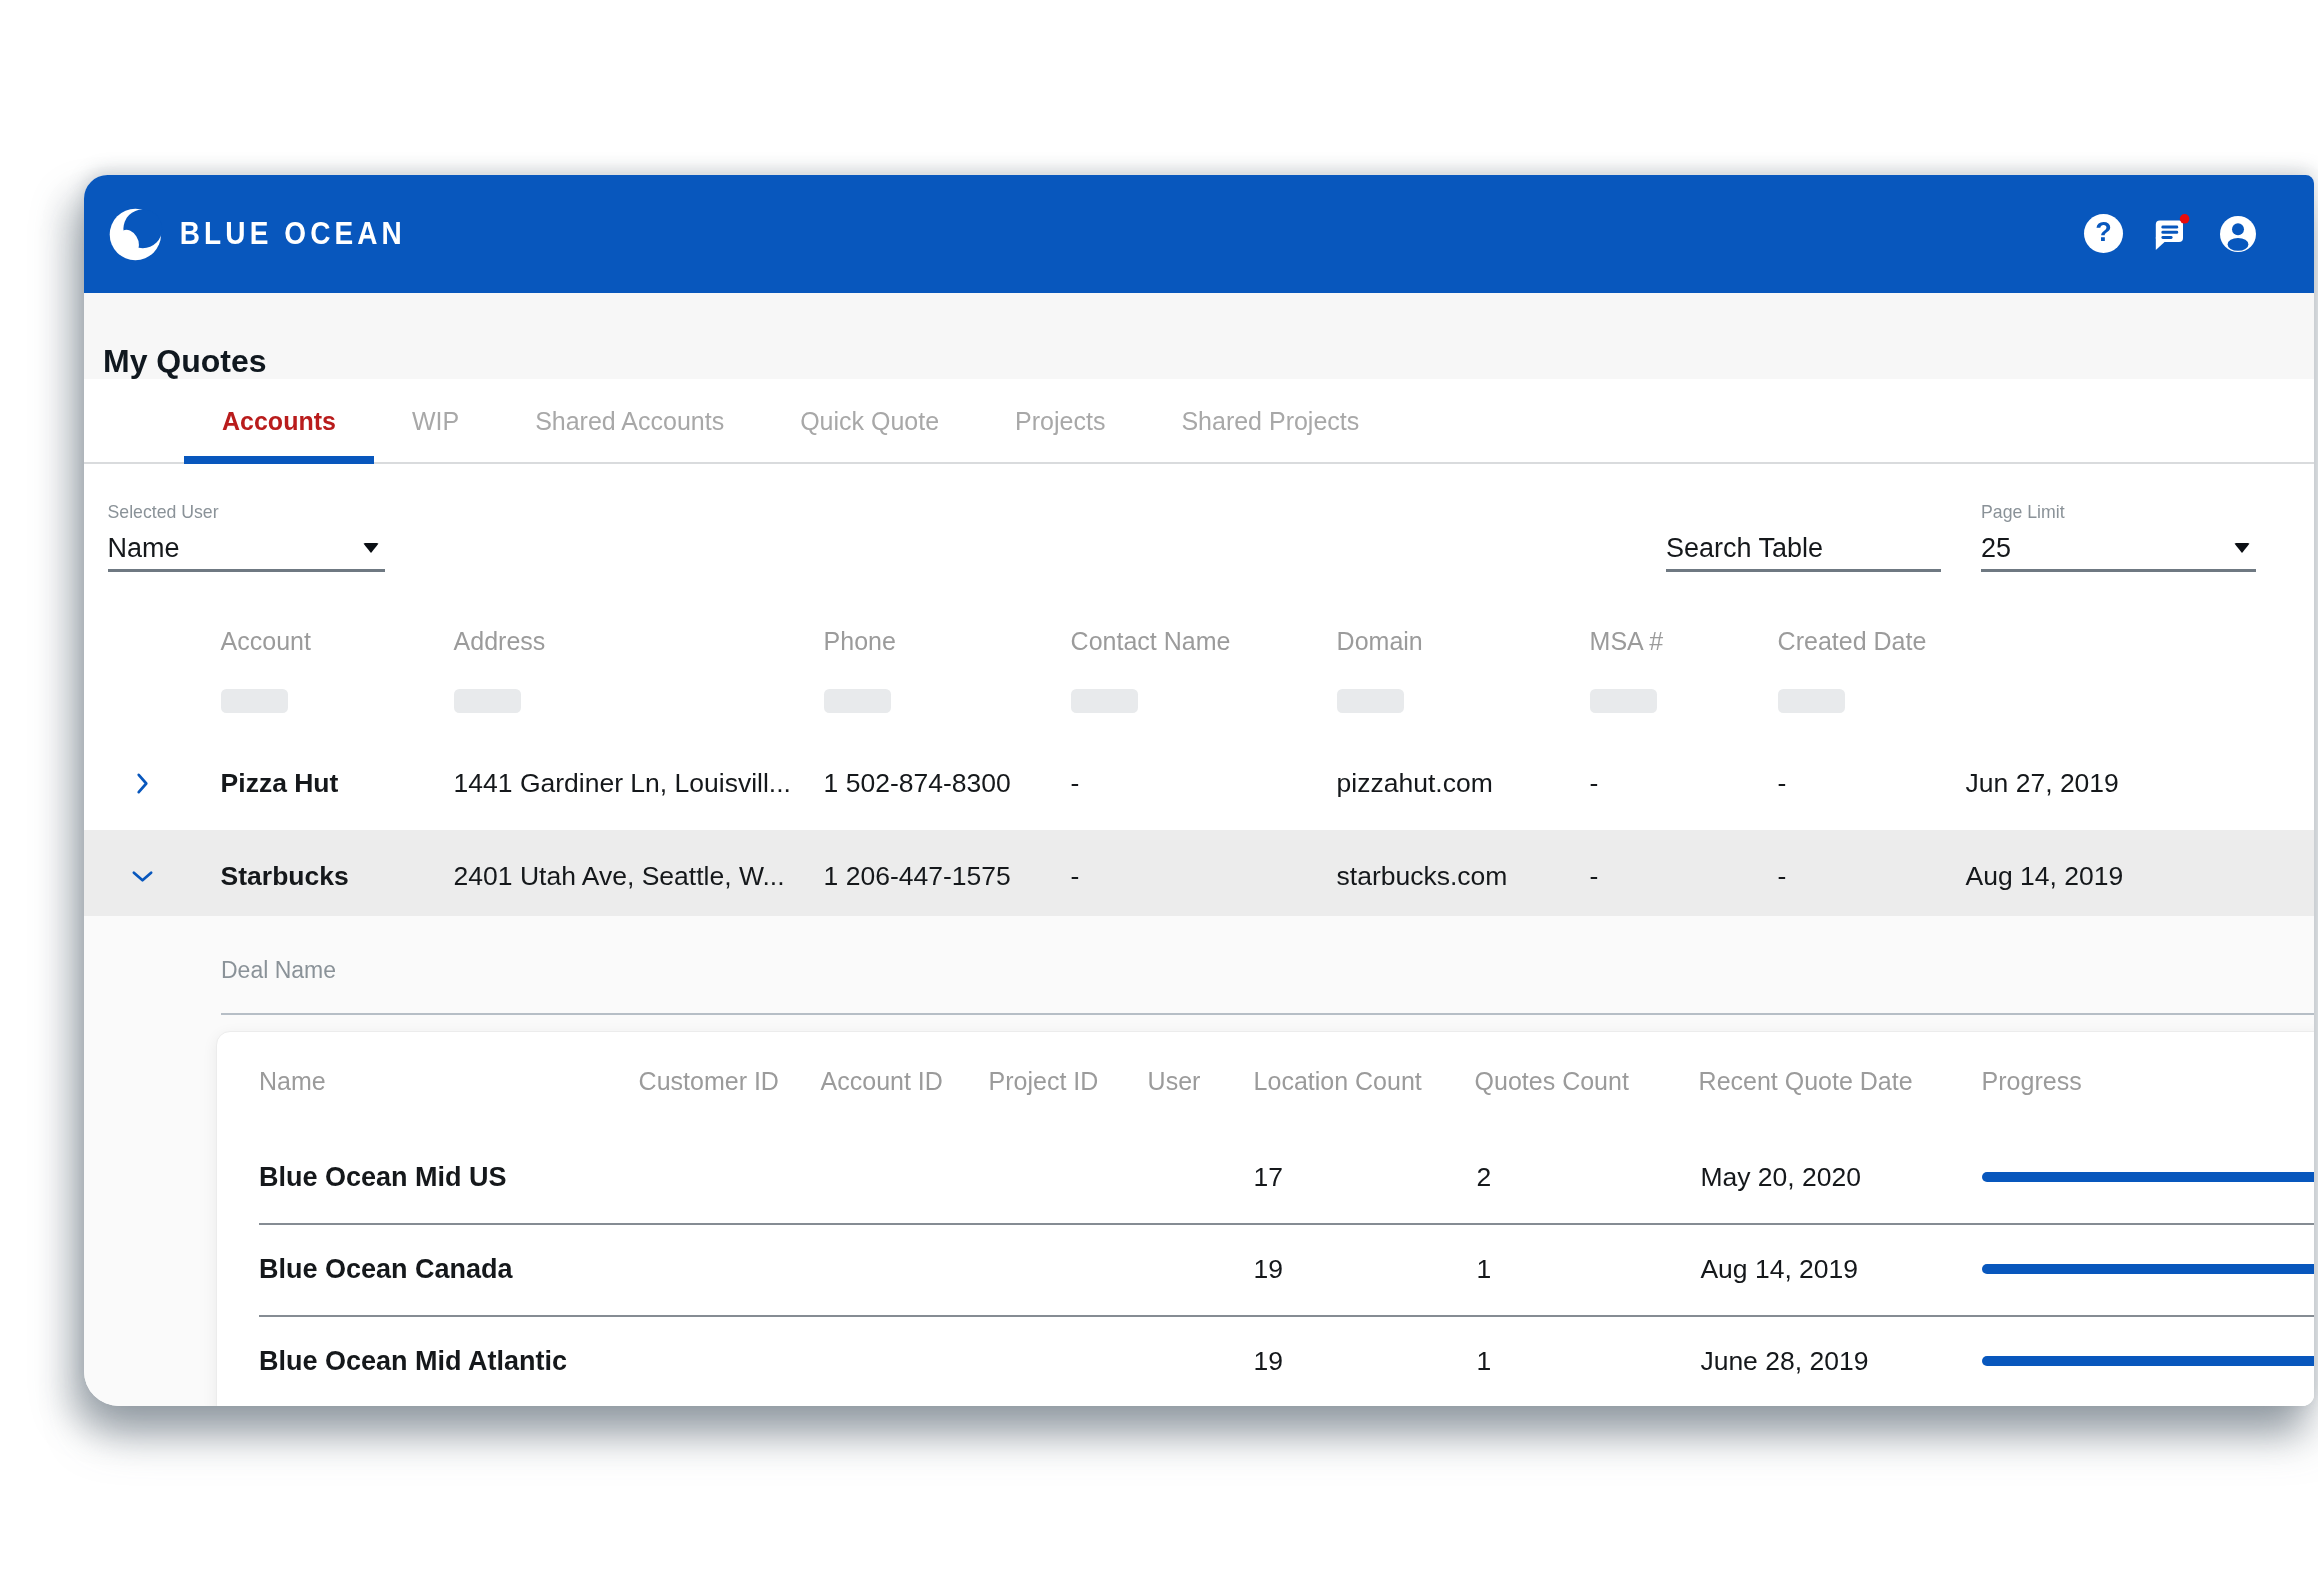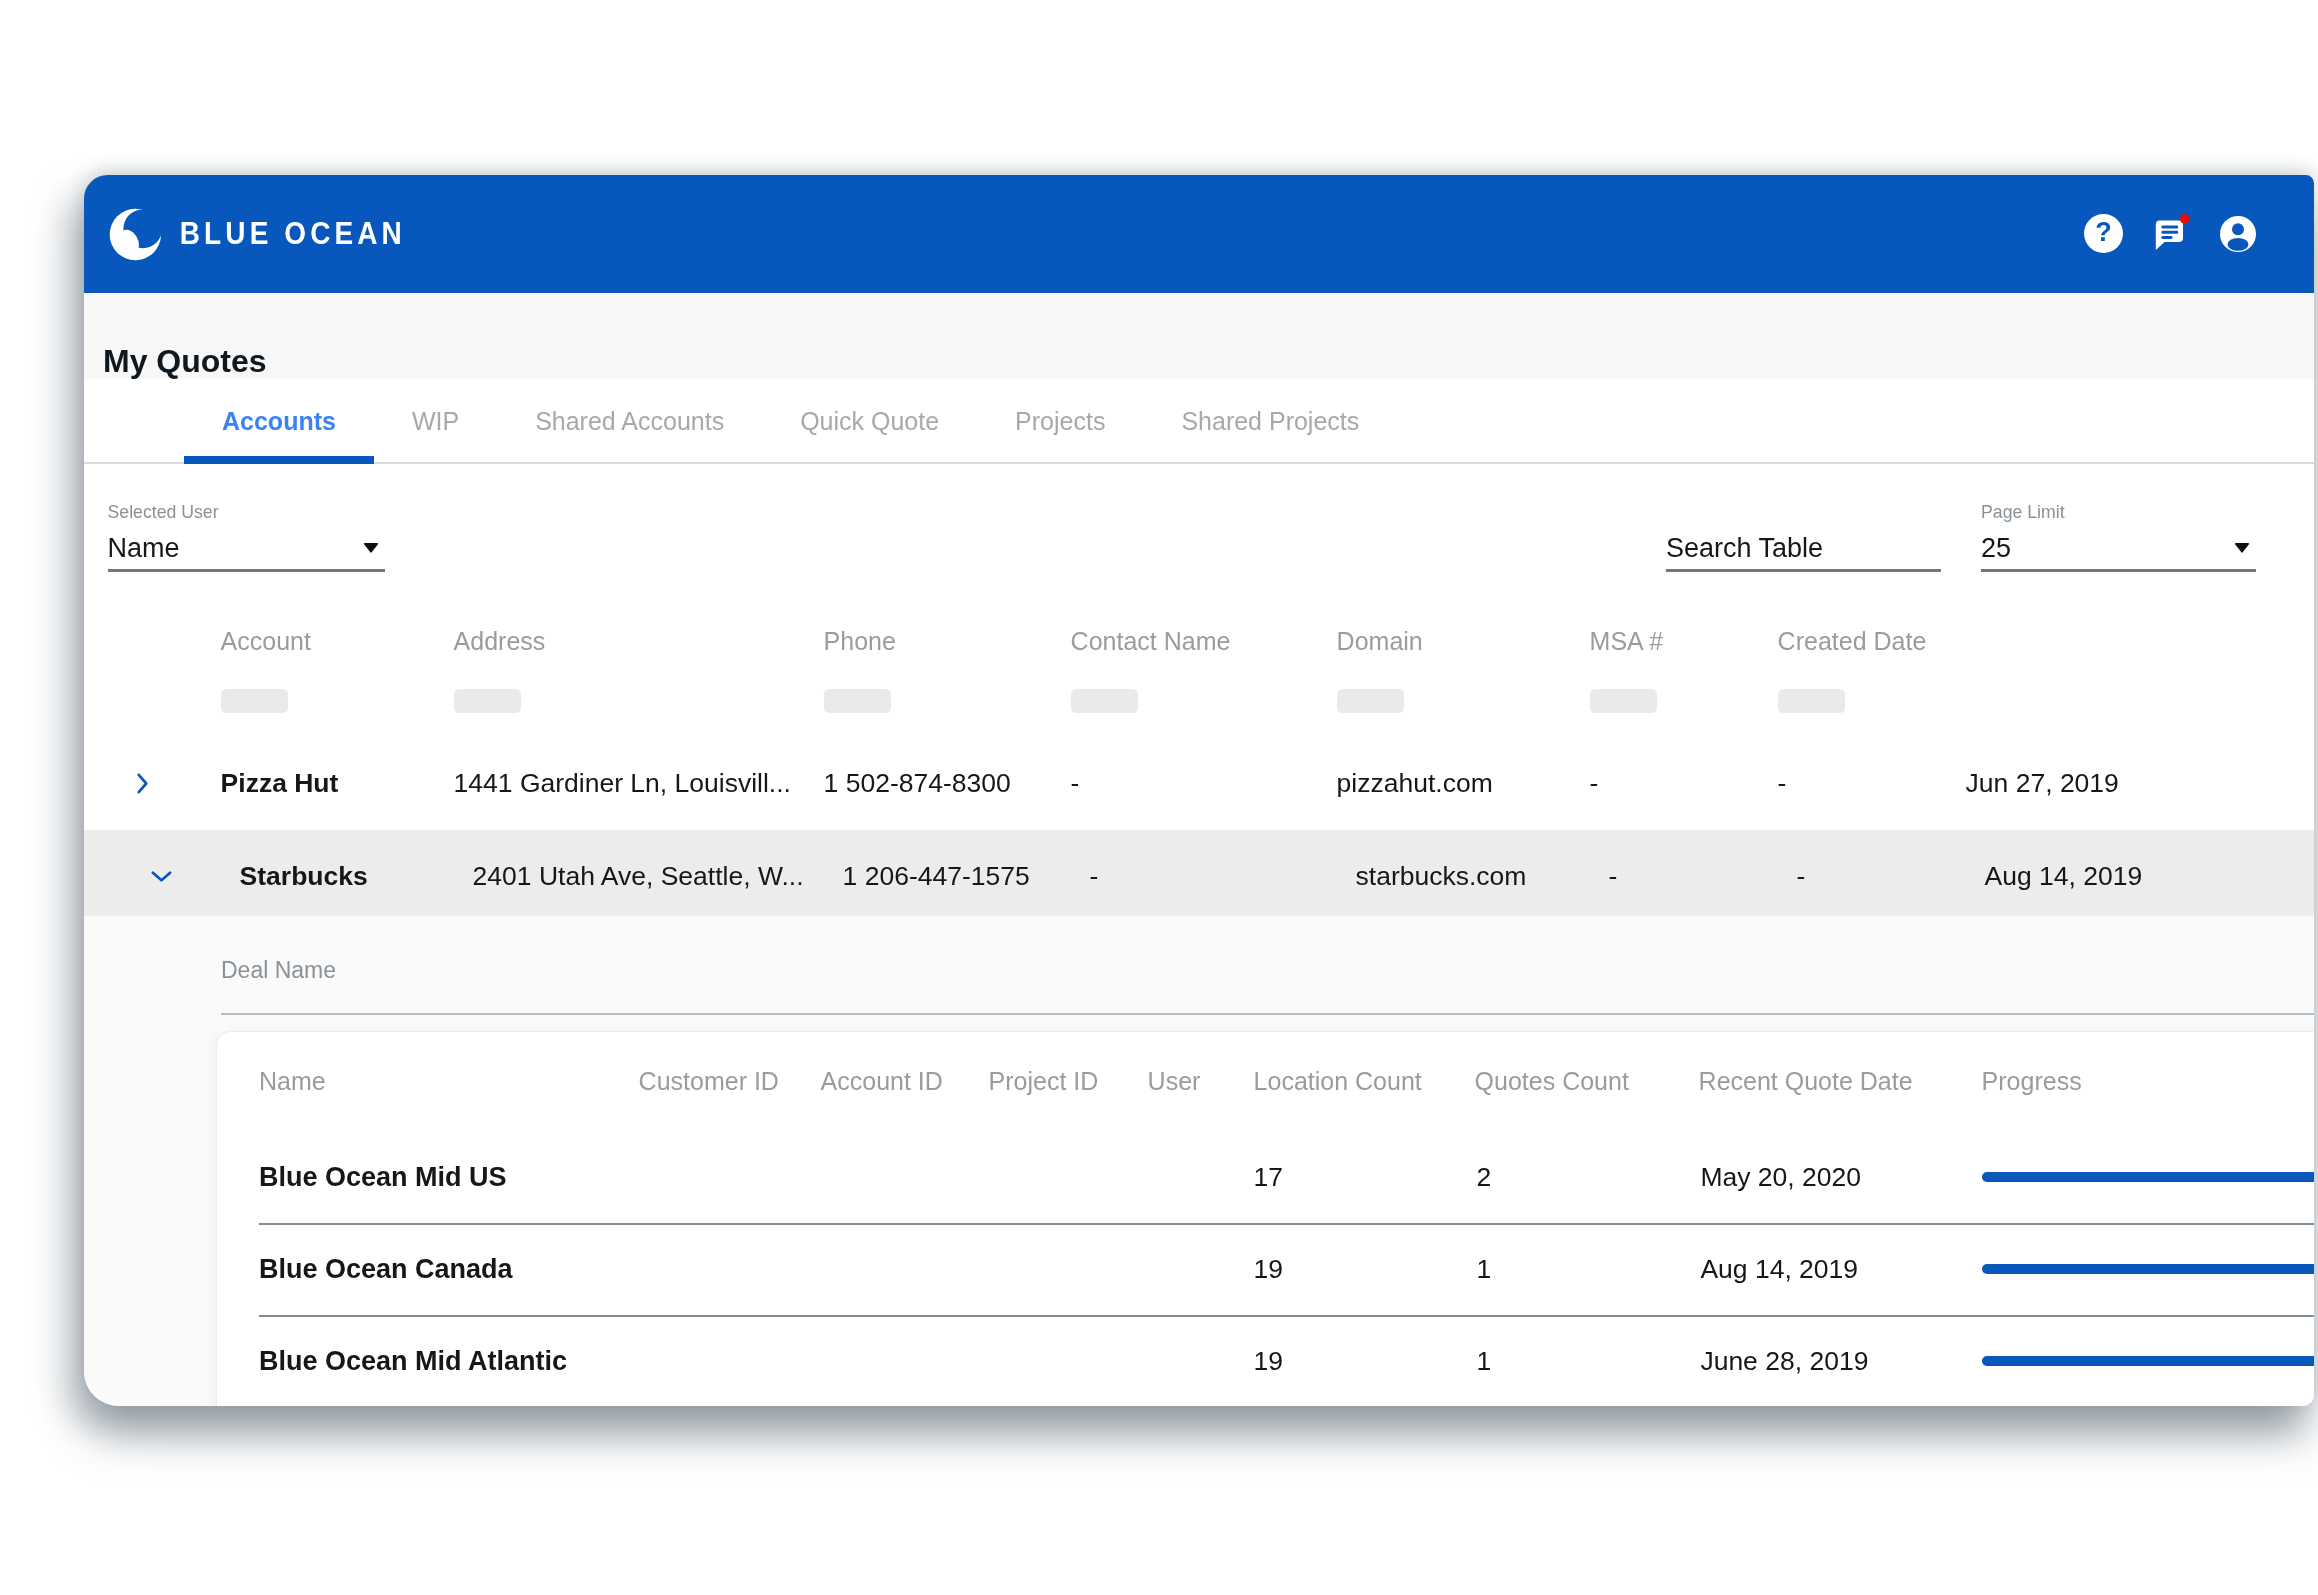--- a/index.html
+++ b/index.html
@@ -43,21 +43,21 @@
   
   .tabs{
     position:absolute;left:0;top:204px;right:0;height:85px;background:#ffffff;
     display:flex;align-items:center;padding-left:100px;box-sizing:border-box;
   }
   .tabs-divider{position:absolute;left:0;right:0;bottom:0;height:1.8px;background:#D9DBDD;}
   .tab{
     position:relative;height:100%;display:flex;align-items:center;
     padding:0 38px;font-size:25px;color:#A8A8A8;cursor:pointer;white-space:nowrap;
   }
-  .tab.active{color:#3b82f6;font-weight:700;}
+  .tab.active{color:#b91c1c;font-weight:700;}
   .tab.active::after{
     content:"";position:absolute;left:0;right:0;bottom:0;height:8.2px;background:#0857BD;z-index:2;
   }
   
   .field{position:absolute;top:327px;}
   .field .flabel{font-size:17.7px;color:#8A9298;height:21px;line-height:21px;}
   .field .fvalue{
     font-size:27px;color:#15181B;height:38px;line-height:38px;margin-top:5.9px;
     position:relative;
   }
@@ -76,21 +76,21 @@
   
   .acc-grid{display:grid;grid-template-columns:116px 233px 370px 247px 266px 253px 188px 188px 369px;}
   .acc-head{position:absolute;left:0;right:0;top:449px;}
   .acc-head .hcell{padding-left:20.6px;}
   .acc-head .hlabel{font-size:25px;color:#9B9B9B;height:34px;line-height:34px;}
   .chip{width:67px;height:23.5px;border-radius:5.3px;background:#E8EAEC;margin-top:31px;}
   .acc-row{position:absolute;left:0;right:0;height:92px;align-items:center;}
   .acc-row .cell{padding-left:20.6px;font-size:26.5px;color:#15181B;white-space:nowrap;overflow:hidden;}
   .acc-row .cell.bold{font-weight:700;}
   .row-pizza{top:562px;background:#ffffff;}
-  .row-starbucks{top:655px;background:#ECECEC;padding-left:19px;}
+  .row-starbucks{top:655px;background:#ECECEC;}
   .chev{display:flex;align-items:center;justify-content:center;cursor:pointer;}
   .chev svg{width:27px;height:27px;}
   
   .panel{position:absolute;left:0;right:0;top:741px;bottom:0;background:#FAFAFA;}
   .deal-field{position:absolute;left:137px;top:35px;width:2096px;}
   .deal-field input{
     border:none;outline:none;background:transparent;display:block;width:100%;
     font-family:"Liberation Sans", sans-serif;font-size:23px;color:#15181B;
     height:38px;line-height:38px;padding:0;
   }

